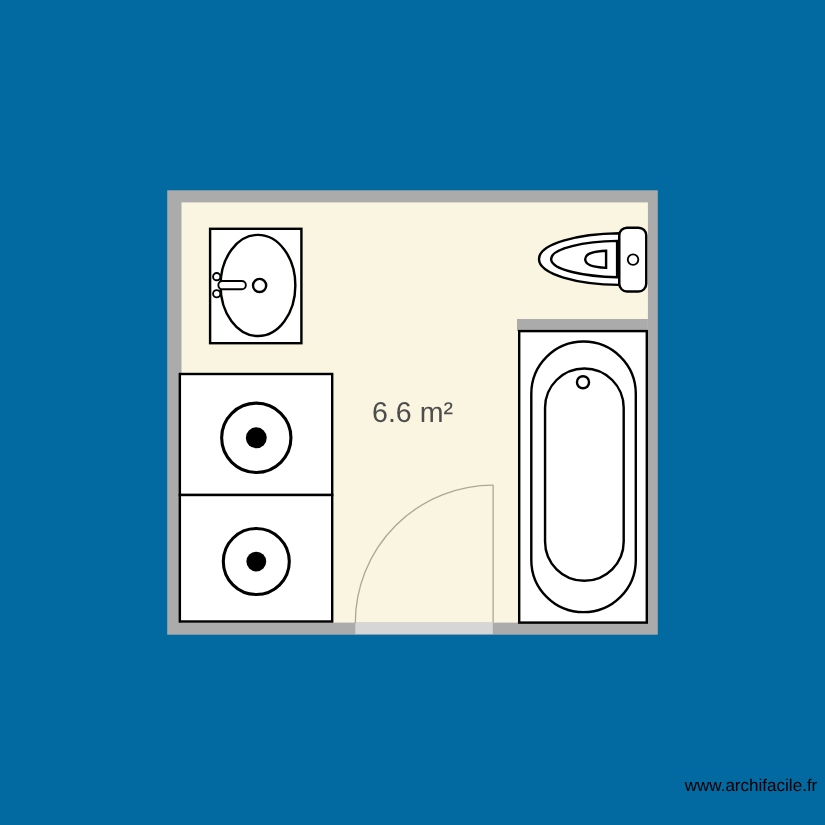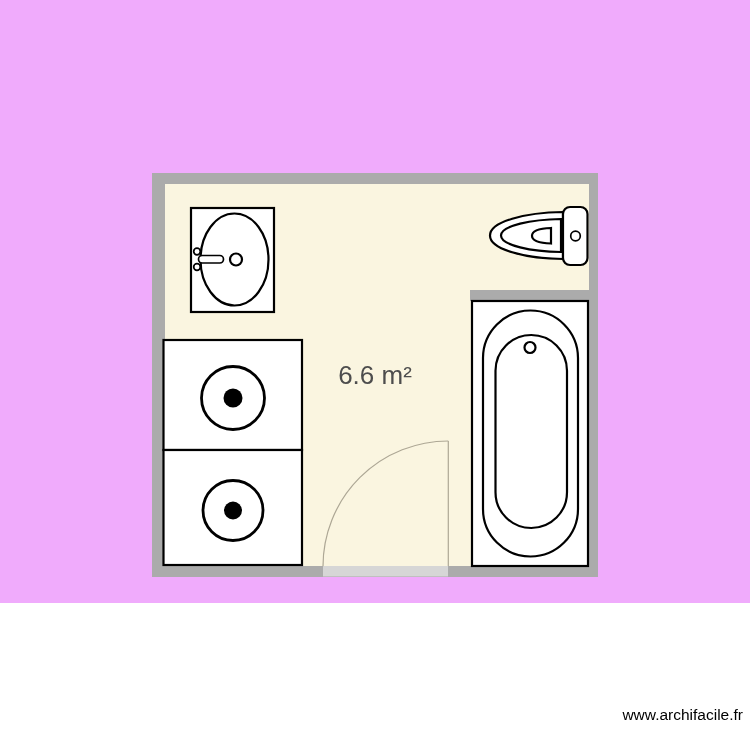--- a/index.html
+++ b/index.html
@@ -7,22 +7,22 @@
     padding: 0;
     background: #ffffff;
     width: 750px;
     height: 750px;
     overflow: hidden;
     font-family: "Liberation Sans", sans-serif;
   }
   #stage {
     position: relative;
     width: 750px;
-    height: 603px;
-    background: #f0abfc;
+    height: 750px;
+    background: #0369a1;
   }
   svg { display: block; }
   .fixture-shape {
     fill: #ffffff;
     stroke: #000000;
     stroke-width: 2.2;
   }
   .thin-stroke { stroke-width: 1.7; }
   .ring { stroke-width: 2.8; fill: #ffffff; stroke: #000000; }
   .hub  { fill: #000000; stroke: none; }

